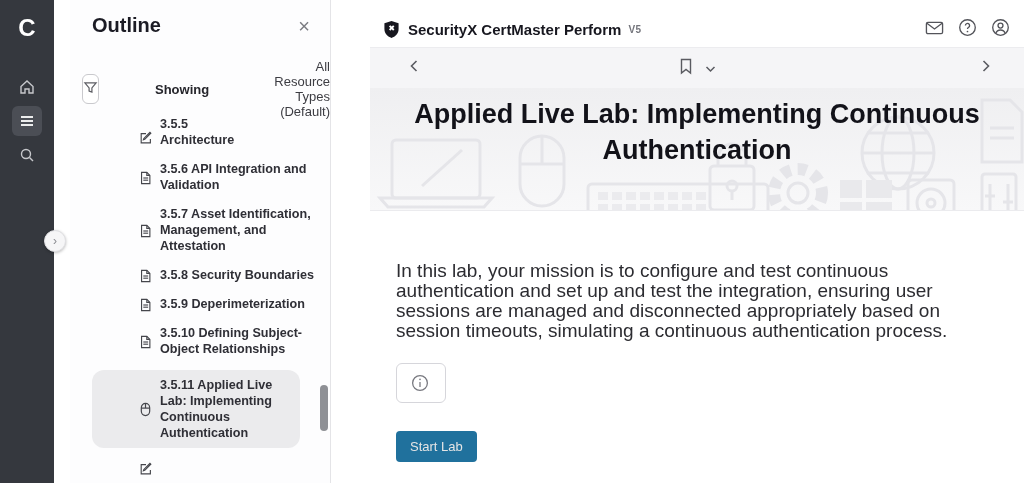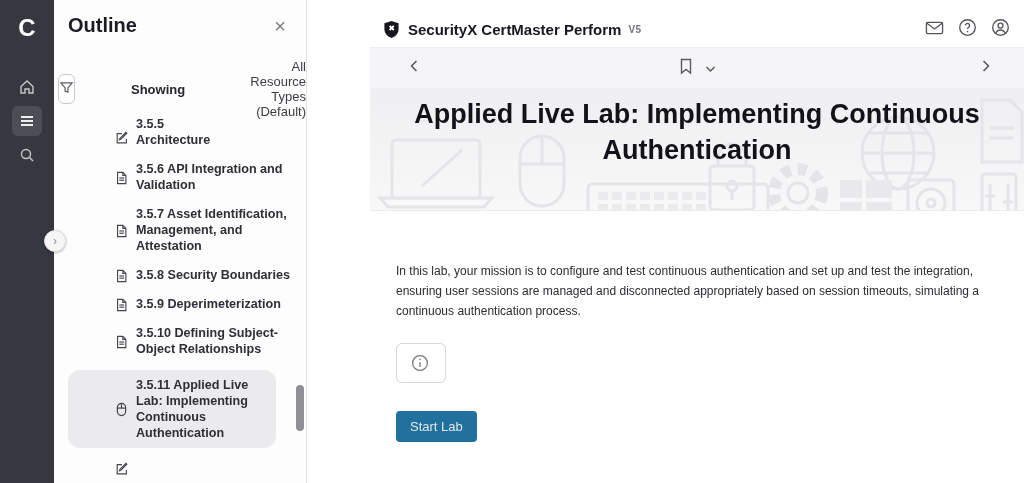--- a/index.html
+++ b/index.html
@@ -15,21 +15,21 @@
   .rail-btn { width:30px; height:30px; border-radius:6px; display:flex;
     align-items:center; justify-content:center; color:#c7c8cc; cursor:pointer; }
   .rail-btn.active { background:#4b4e55; color:#fff; }
   .rail-btn svg { display:block; }
   .panel-toggle { position:absolute; left:44px; top:230px; width:22px; height:22px;
     border-radius:50%; background:#f6f6f7; border:1px solid #e0e0e3;
     box-shadow:0 1px 3px rgba(0,0,0,.25); z-index:40; display:flex;
     align-items:center; justify-content:center; color:#8a8b90; font-size:12px; cursor:pointer; }
 
   
-  .outline { position:absolute; left:46px; top:0; width:261px; height:483px;
+  .outline { position:absolute; left:70px; top:0; width:261px; height:483px;
     background:#fdfdfe; border-right:1px solid #e4e4e7; z-index:20; }
   .outline-head { display:flex; align-items:center; justify-content:space-between;
     padding:14px 20px 0 22px; }
   .outline-title { font-size:20px; font-weight:bold; color:#1b1b24; }
   .outline-close { color:#7b7c82; font-size:20px; line-height:1; cursor:pointer; }
   .filter-row { display:flex; align-items:center; margin:22px 0 0 12px;gap:43px; }
   .filter-btn { width:29px; height:30px; border:1px solid #c9c9cd; border-radius:6px;
     display:flex; align-items:center; justify-content:center; color:#5d5e64;
     background:#fff; cursor:pointer; }
   .showing { font-size:13px; font-weight:bold; color:#26262c; margin-left:13px; }
@@ -67,21 +67,21 @@
   .tb-center { margin:0 auto; display:flex; align-items:center; gap:12px; }
   .tb-btn { color:#5a5b61; cursor:pointer; display:flex; align-items:center; }
 
   .banner { height:123px; background:linear-gradient(#efeff1, #f8f8f9);
     position:relative; overflow:hidden; border-bottom:1px solid #ebebee; }
   .banner-art { position:absolute; left:0; top:0; }
   .banner-title { position:relative; text-align:center; padding:8px 30px 0 30px;
     font-size:27px; line-height:36px; font-weight:bold; color:#121219; }
 
   .content { padding:50px 16px 0 26px; }
-  .intro { font-size:12px; line-height:20px; color:#2c2c31; max-width:614px; }
+  .intro { font-size:19px; line-height:20px; color:#2c2c31; max-width:614px; }
   .notice { display:inline-flex; align-items:center; gap:12px; margin-top:22px;
     border:1px solid #d6d6db; border-radius:6px; padding:10px 16px 10px 14px;
     font-size:13.5px; color:#37373c; background:#fff; }
   .notice .ni { color:#77787f; display:flex; align-items:center; }
   .start-btn { display:inline-block; margin-top:28px; background:#20719d; color:#e5e5e5;
     border:none; border-radius:4px; padding:8px 14px; font-size:13px;
     font-family:"Liberation Sans", sans-serif; cursor:pointer; }
 </style>
 </head>
 <body>

